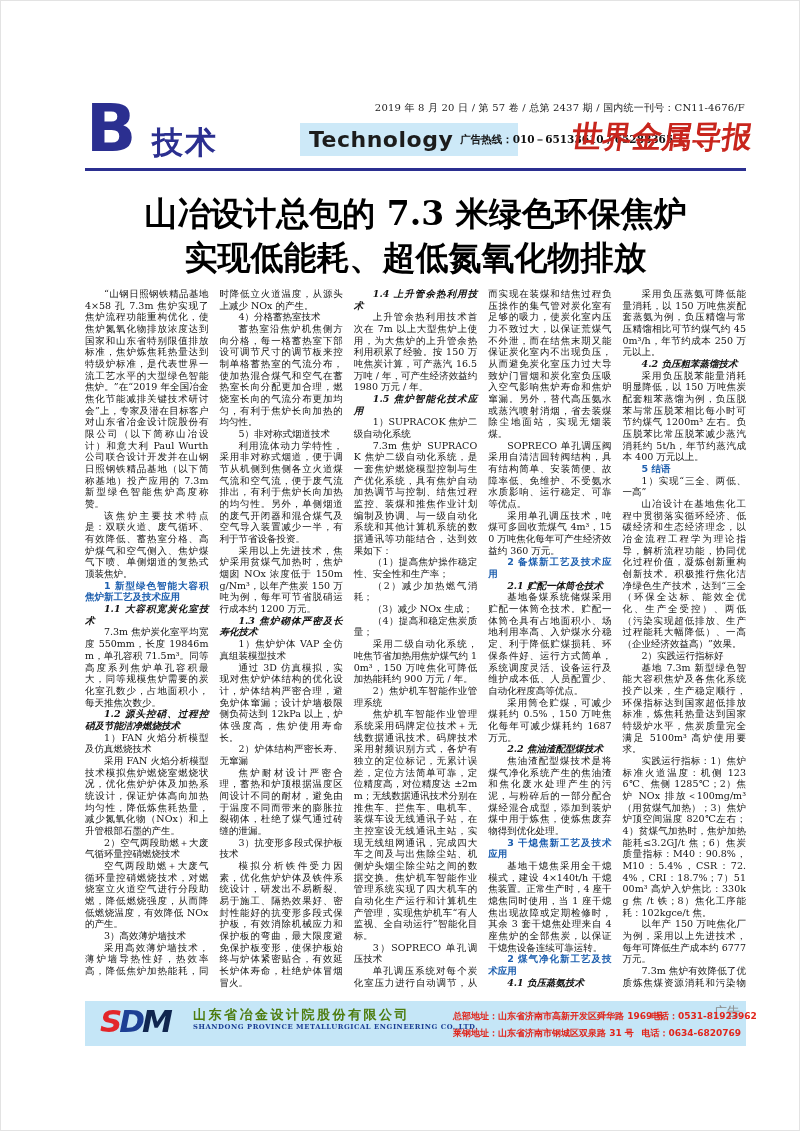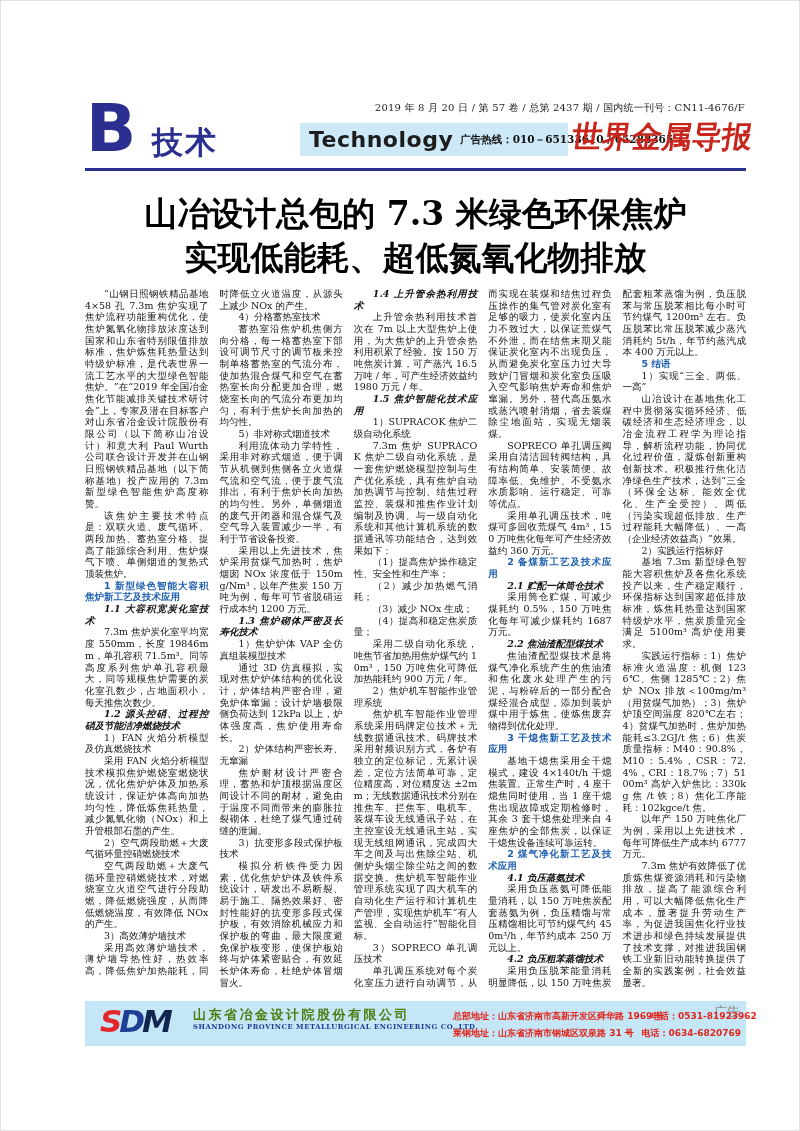--- a/index.html
+++ b/index.html
@@ -20,21 +20,21 @@
     position:absolute;left:152px;top:122px;
     font-family:"DejaVu Sans","Liberation Sans",sans-serif;
     font-weight:bold;font-size:31px;color:#2b2f90;letter-spacing:2px;
   }
   .dateline{
     position:absolute;right:55px;top:101px;
     font-size:10px;color:#222;letter-spacing:0.2px;
     font-family:"DejaVu Serif",serif;
   }
   .tech-band{
-    position:absolute;left:300px;top:123px;width:268px;height:33px;
+    position:absolute;left:300px;top:123px;width:218px;height:33px;
     background:#cde9f8;display:flex;align-items:center;padding-left:9px;box-sizing:border-box;
   }
   .tech-word{
     font-family:"DejaVu Sans","Liberation Sans",sans-serif;
     font-weight:bold;font-size:22px;color:#1c1c1c;letter-spacing:0.5px;
   }
   .hotline{font-size:10.5px;font-weight:bold;color:#111;margin-left:7px;white-space:nowrap;
     font-family:"DejaVu Serif",serif;}
   .masthead{
     position:absolute;left:572px;top:117px;width:175px;
@@ -111,21 +111,21 @@
   <div class="hdr-rule"></div>
 </div>
 
 <div class="headline">
   <div>山冶设计总包的 7.3 米绿色环保焦炉</div>
   <div>实现低能耗、超低氮氧化物排放</div>
 </div>
 
 <div class="article">
     <div class="blk p">“山钢日照钢铁精品基地 4×58 孔 7.3m 焦炉实现了焦炉流程功能重构优化，使焦炉氮氧化物排放浓度达到国家和山东省特别限值排放标准，焦炉炼焦耗热量达到特级炉标准，是代表世界一流工艺水平的大型绿色智能焦炉。”在“2019 年全国冶金焦化节能减排关键技术研讨会”上，专家及潜在目标客户对山东省冶金设计院股份有限公司（以下简称山冶设计）和意大利 Paul Wurth 公司联合设计开发并在山钢日照钢铁精品基地（以下简称基地）投产应用的 7.3m 新型绿色智能焦炉高度称赞。</div>
-    <div class="blk p">该焦炉主要技术特点是：双联火道、废气循环、两段加热、蓄热室分格、提高了能源综合利用、焦炉煤气下喷、单侧烟道的复热式顶装焦炉。</div>
+    <div class="blk p">该焦炉主要技术特点是：双联火道、废气循环、有效降低、蓄热室分格、高炉煤气和空气侧入、焦炉煤气下喷、单侧烟道的复热式顶装焦炉。</div>
     <div class="blk h-blue">1 新型绿色智能大容积焦炉新工艺及技术应用</div>
     <div class="blk h-bold">1.1 大容积宽炭化室技术</div>
     <div class="blk p">7.3m 焦炉炭化室平均宽度 550mm，长度 19846mm，单孔容积 71.5m³。同等高度系列焦炉单孔容积最大，同等规模焦炉需要的炭化室孔数少，占地面积小，每天推焦次数少。</div>
     <div class="blk h-bold">1.2 源头控硝、过程控硝及节能洁净燃烧技术</div>
     <div class="blk p">1）FAN 火焰分析模型及仿真燃烧技术</div>
     <div class="blk p">采用 FAN 火焰分析模型技术模拟焦炉燃烧室燃烧状况，优化焦炉炉体及加热系统设计，保证炉体高向加热均匀性，降低炼焦耗热量，减少氮氧化物（NOx）和上升管根部石墨的产生。</div>
     <div class="blk p">2）空气两段助燃＋大废气循环量控硝燃烧技术</div>
     <div class="blk p">空气两段助燃＋大废气循环量控硝燃烧技术，对燃烧室立火道空气进行分段助燃，降低燃烧强度，从而降低燃烧温度，有效降低 NOx 的产生。</div>
     <div class="blk p">3）高效薄炉墙技术</div>
     <div class="blk p">采用高效薄炉墙技术，薄炉墙导热性好，热效率高，降低焦炉加热能耗，同时降低立火道温度，从源头上减少 NOx 的产生。</div>
@@ -152,20 +152,21 @@
     <div class="blk p">（4）提高和稳定焦炭质量；</div>
     <div class="blk p">采用二级自动化系统，吨焦节省加热用焦炉煤气约 10m³，150 万吨焦化可降低加热能耗约 900 万元 / 年。</div>
     <div class="blk p">2）焦炉机车智能作业管理系统</div>
     <div class="blk p">焦炉机车智能作业管理系统采用码牌定位技术＋无线数据通讯技术。码牌技术采用射频识别方式，各炉有独立的定位标记，无累计误差，定位方法简单可靠，定位精度高，对位精度达 ±2mm；无线数据通讯技术分别在推焦车、拦焦车、电机车、装煤车设无线通讯子站，在主控室设无线通讯主站，实现无线组网通讯，完成四大车之间及与出焦除尘站、机侧炉头烟尘除尘站之间的数据交换。焦炉机车智能作业管理系统实现了四大机车的自动化生产运行和计算机生产管理，实现焦炉机车“有人监视、全自动运行”智能化目标。</div>
     <div class="blk p">3）SOPRECO 单孔调压技术</div>
     <div class="blk p">单孔调压系统对每个炭化室压力进行自动调节，从而实现在装煤和结焦过程负压操作的集气管对炭化室有足够的吸力，使炭化室内压力不致过大，以保证荒煤气不外泄，而在结焦末期又能保证炭化室内不出现负压，从而避免炭化室压力过大导致炉门冒烟和炭化室负压吸入空气影响焦炉寿命和焦炉窜漏。另外，替代高压氨水或蒸汽喷射消烟，省去装煤除尘地面站，实现无烟装煤。</div>
     <div class="blk p">SOPRECO 单孔调压阀采用自清洁回转阀结构，具有结构简单、安装简便、故障率低、免维护、不受氨水水质影响、运行稳定、可靠等优点。</div>
     <div class="blk p">采用单孔调压技术，吨煤可多回收荒煤气 4m³，150 万吨焦化每年可产生经济效益约 360 万元。</div>
     <div class="blk h-blue">2 备煤新工艺及技术应用</div>
     <div class="blk h-bold">2.1 贮配一体筒仓技术</div>
+    <div class="blk p">基地备煤系统储煤采用贮配一体筒仓技术。贮配一体筒仓具有占地面积小、场地利用率高、入炉煤水分稳定、利于降低贮煤损耗、环保条件好、运行方式简单，系统调度灵活、设备运行及维护成本低、人员配置少、自动化程度高等优点。</div>
     <div class="blk p">采用筒仓贮煤，可减少煤耗约 0.5%，150 万吨焦化每年可减少煤耗约 1687 万元。</div>
     <div class="blk h-bold">2.2 焦油渣配型煤技术</div>
     <div class="blk p">焦油渣配型煤技术是将煤气净化系统产生的焦油渣和焦化废水处理产生的污泥，与粉碎后的一部分配合煤经混合成型，添加到装炉煤中用于炼焦，使炼焦废弃物得到优化处理。</div>
     <div class="blk h-blue">3 干熄焦新工艺及技术应用</div>
     <div class="blk p">基地干熄焦采用全干熄模式，建设 4×140t/h 干熄焦装置。正常生产时，4 座干熄焦同时使用，当 1 座干熄焦出现故障或定期检修时，其余 3 套干熄焦处理来自 4 座焦炉的全部焦炭，以保证干熄焦设备连续可靠运转。</div>
     <div class="blk h-blue">2 煤气净化新工艺及技术应用</div>
     <div class="blk h-bold">4.1 负压蒸氨技术</div>
     <div class="blk p">采用负压蒸氨可降低能量消耗，以 150 万吨焦炭配套蒸氨为例，负压精馏与常压精馏相比可节约煤气约 450m³/h，年节约成本 250 万元以上。</div>
     <div class="blk h-bold">4.2 负压粗苯蒸馏技术</div>
     <div class="blk p">采用负压脱苯能量消耗明显降低，以 150 万吨焦炭配套粗苯蒸馏为例，负压脱苯与常压脱苯相比每小时可节约煤气 1200m³ 左右。负压脱苯比常压脱苯减少蒸汽消耗约 5t/h，年节约蒸汽成本 400 万元以上。</div>

